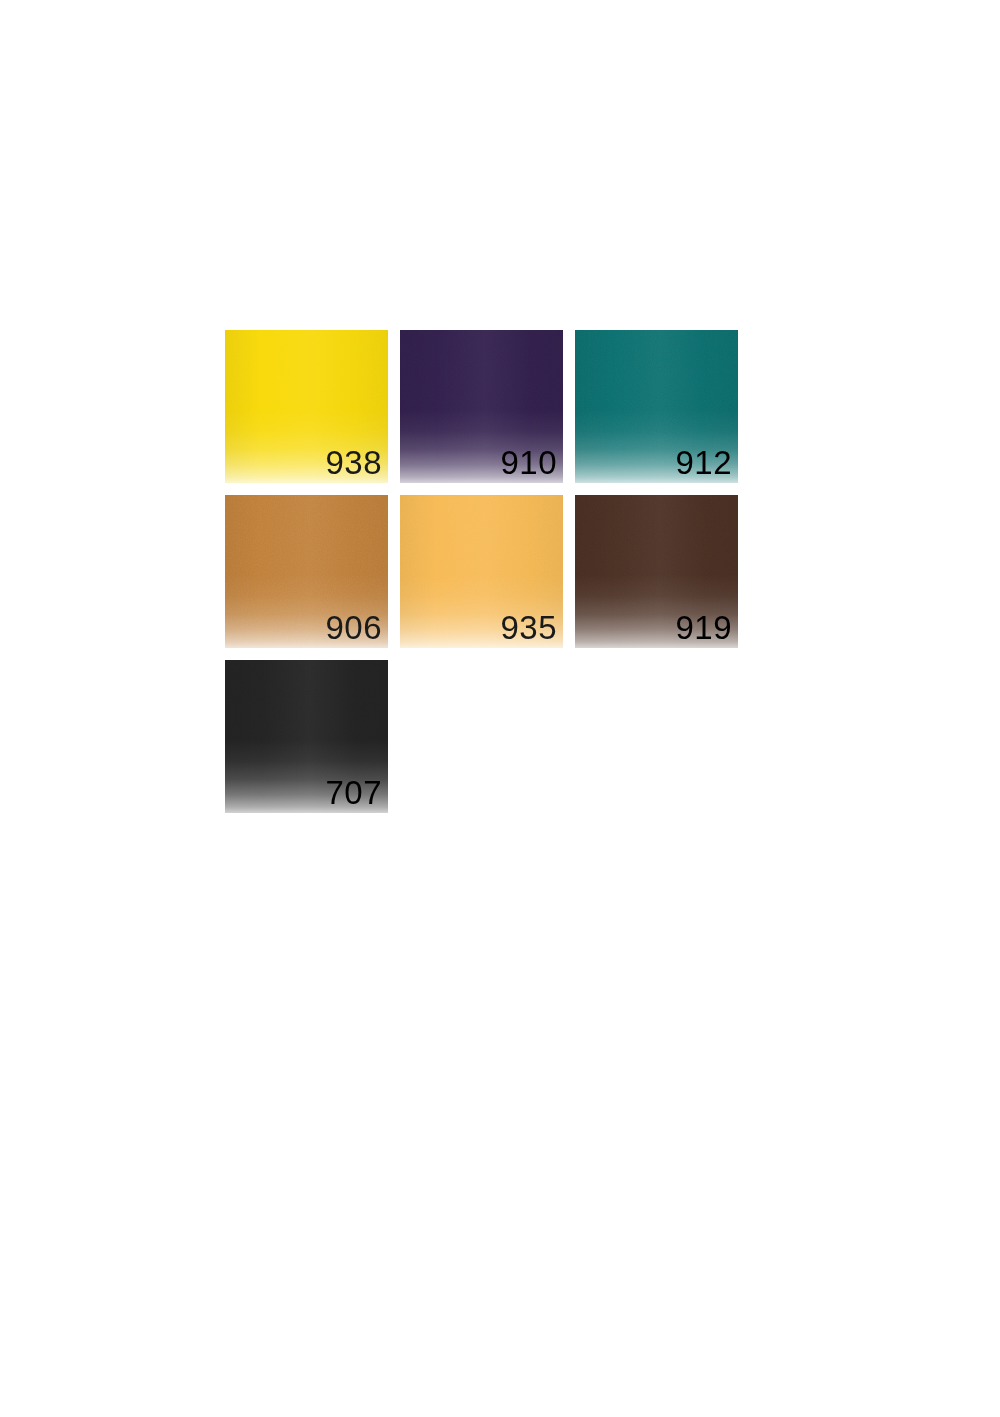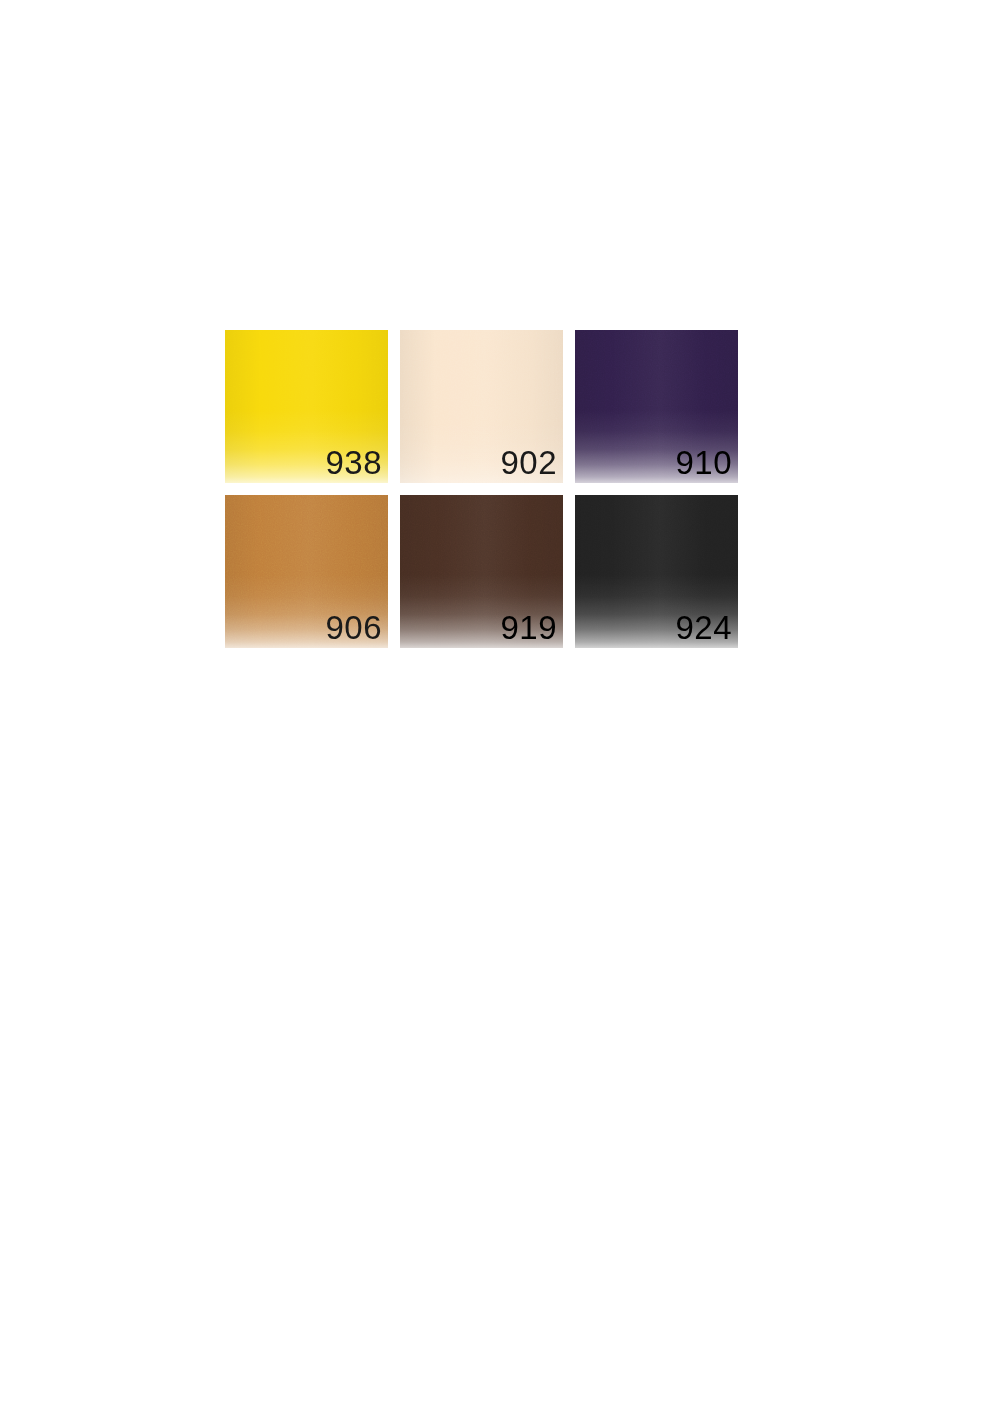--- a/index.html
+++ b/index.html
@@ -112,64 +112,73 @@
 <div id="swatch-grid">
     <div class="swatch">
       <div class="chroma" style="background: rgb(248, 217, 12);"></div>
       <div class="sweep"></div>
       <div class="grain"><svg width="100%" height="100%" preserveAspectRatio="none">
           <rect width="100%" height="100%" filter="url(#pencil-grain)" opacity="0.55"></rect>
         </svg></div>
       <div class="fade"></div>
       <div class="swatch-label dark">938</div>
     </div>
-    <div class="swatch soft-fade">
-      <div class="chroma" style="background: rgb(250, 230, 206);"></div>
-      <div class="sweep"></div>
-      <div class="grain"><svg width="100%" height="100%" preserveAspectRatio="none">
-          <rect width="100%" height="100%" filter="url(#pencil-grain)" opacity="0.55"></rect>
-        </svg></div>
-      <div class="fade"></div>
-      <div class="swatch-label dark">902</div>
-    </div>
     <div class="swatch">
       <div class="chroma" style="background: rgb(50, 32, 76);"></div>
       <div class="sweep"></div>
       <div class="grain"><svg width="100%" height="100%" preserveAspectRatio="none">
           <rect width="100%" height="100%" filter="url(#pencil-grain)" opacity="0.55"></rect>
         </svg></div>
       <div class="fade"></div>
       <div class="swatch-label light">910</div>
     </div>
     <div class="swatch">
+      <div class="chroma" style="background: rgb(14, 110, 110);"></div>
+      <div class="sweep"></div>
+      <div class="grain"><svg width="100%" height="100%" preserveAspectRatio="none">
+          <rect width="100%" height="100%" filter="url(#pencil-grain)" opacity="0.55"></rect>
+        </svg></div>
+      <div class="fade"></div>
+      <div class="swatch-label light">912</div>
+    </div>
+    <div class="swatch">
       <div class="chroma" style="background: rgb(192, 127, 60);"></div>
       <div class="sweep"></div>
       <div class="grain"><svg width="100%" height="100%" preserveAspectRatio="none">
           <rect width="100%" height="100%" filter="url(#pencil-grain)" opacity="0.55"></rect>
         </svg></div>
       <div class="fade"></div>
       <div class="swatch-label dark">906</div>
+    </div>
+    <div class="swatch">
+      <div class="chroma" style="background: rgb(247, 185, 85);"></div>
+      <div class="sweep"></div>
+      <div class="grain"><svg width="100%" height="100%" preserveAspectRatio="none">
+          <rect width="100%" height="100%" filter="url(#pencil-grain)" opacity="0.55"></rect>
+        </svg></div>
+      <div class="fade"></div>
+      <div class="swatch-label dark">935</div>
     </div>
     <div class="swatch">
       <div class="chroma" style="background: rgb(74, 48, 36);"></div>
       <div class="sweep"></div>
       <div class="grain"><svg width="100%" height="100%" preserveAspectRatio="none">
           <rect width="100%" height="100%" filter="url(#pencil-grain)" opacity="0.55"></rect>
         </svg></div>
       <div class="fade"></div>
       <div class="swatch-label light">919</div>
     </div>
     <div class="swatch">
       <div class="chroma" style="background: rgb(35, 35, 35);"></div>
       <div class="sweep"></div>
       <div class="grain"><svg width="100%" height="100%" preserveAspectRatio="none">
           <rect width="100%" height="100%" filter="url(#pencil-grain)" opacity="0.55"></rect>
         </svg></div>
       <div class="fade"></div>
-      <div class="swatch-label light">924</div>
+      <div class="swatch-label light">707</div>
     </div>
   </div>
 
 <svg width="0" height="0" style="position:absolute" aria-hidden="true">
   <defs>
     <filter id="pencil-grain" x="0" y="0" width="100%" height="100%">
       <feTurbulence type="fractalNoise" baseFrequency="0.85" numOctaves="4" seed="7" result="n"></feTurbulence>
       <feColorMatrix type="saturate" values="0" in="n" result="ng"></feColorMatrix>
       <feComponentTransfer in="ng">
         <feFuncA type="linear" slope="0.9" intercept="0"></feFuncA>

